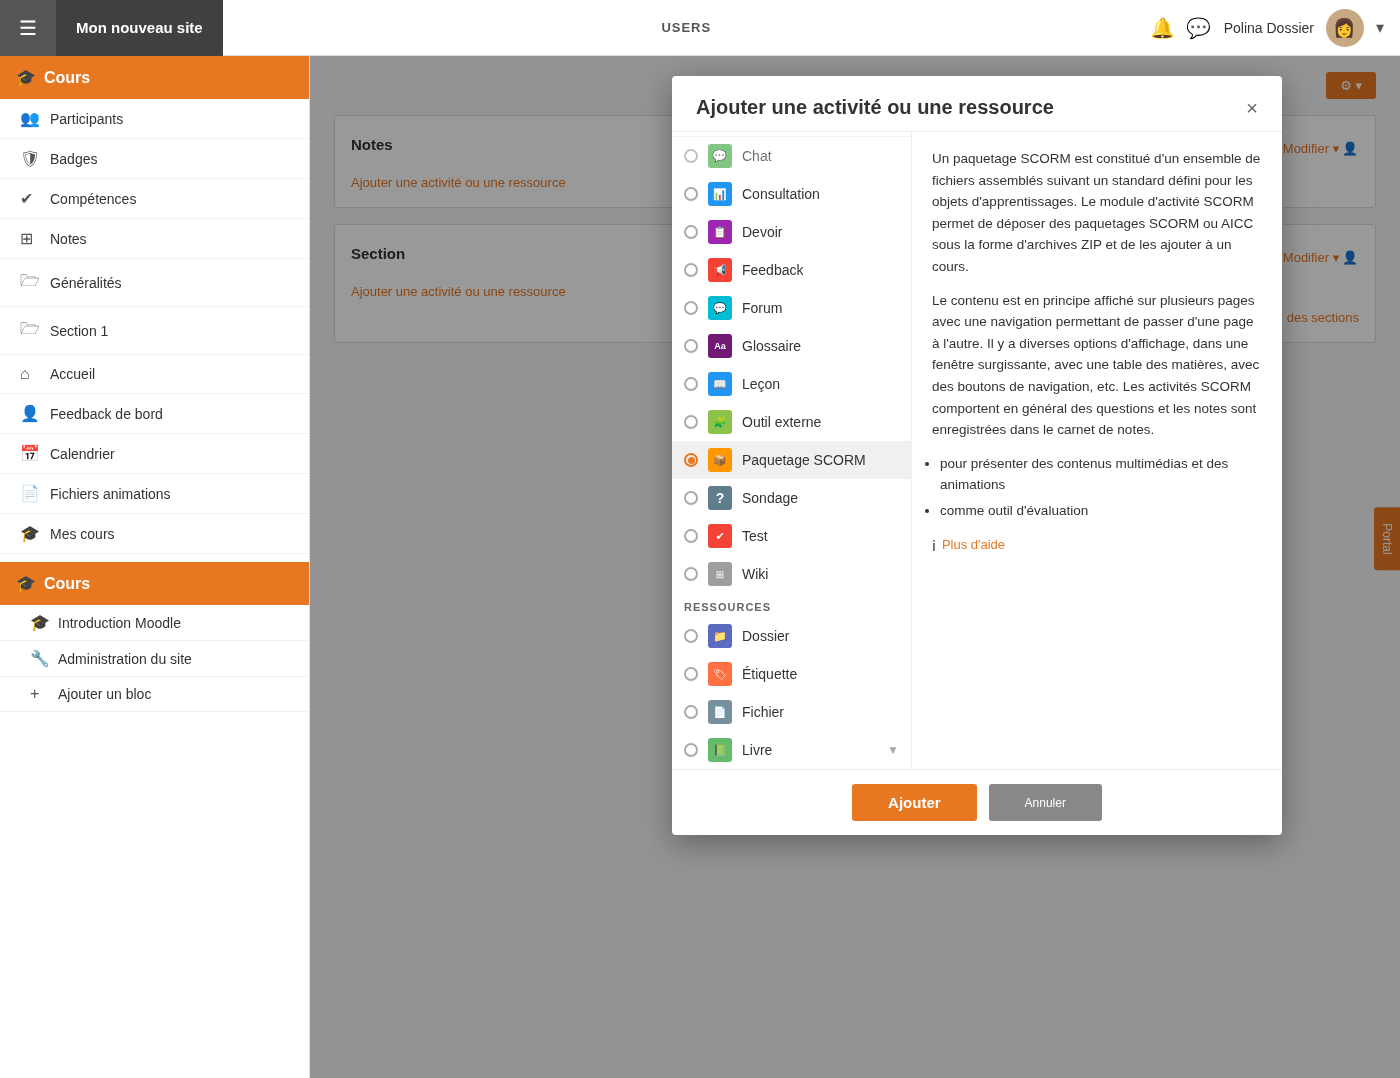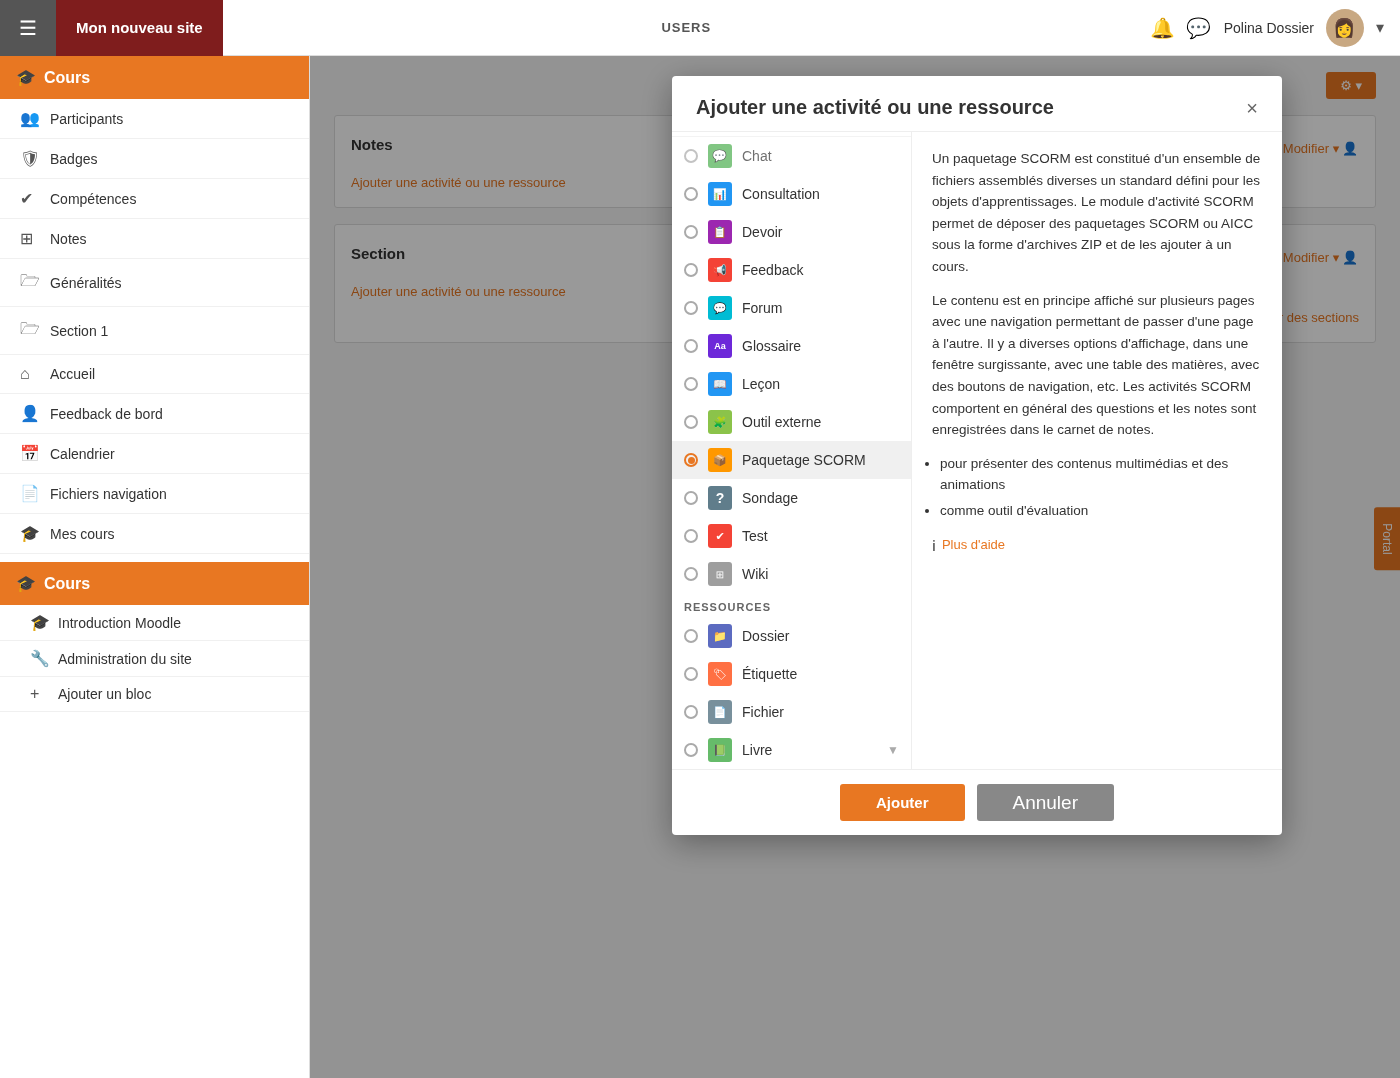--- a/index.html
+++ b/index.html
@@ -19,21 +19,21 @@
       width: 56px;
       height: 56px;
       background: #555;
       display: flex;
       align-items: center;
       justify-content: center;
       cursor: pointer;
     }
     .topbar-menu span { color: #fff; font-size: 20px; }
     .topbar-sitename {
-      background: #7f1d1d;
+      background: #404040;
       color: #fff;
       padding: 8px 20px;
       font-size: 15px;
       font-weight: bold;
       margin-left: 0;
       height: 56px;
       display: flex;
       align-items: center;
     }
     .topbar-center {
@@ -260,32 +260,32 @@
       font-size: 15px;
       border-radius: 3px;
       cursor: pointer;
       font-weight: bold;
     }
     .btn-secondary {
       background: #888;
       color: #fff;
       border: none;
       padding: 4px 36px;
-      font-size: 19px;
+      font-size: 12px;
       border-radius: 3px;
       cursor: pointer;
     }
 
     
     .icon-chat { background: #4caf50; }
     .icon-consultation { background: #2196f3; }
     .icon-devoir { background: #9c27b0; }
     .icon-feedback { background: #f44336; }
     .icon-forum { background: #00bcd4; }
-    .icon-glossaire { background: #6d28d9; }
+    .icon-glossaire { background: #701a75; }
     .icon-lecon { background: #2196f3; }
     .icon-outil { background: #8bc34a; }
     .icon-paquetage { background: #ff9800; }
     .icon-sondage { background: #607d8b; }
     .icon-test { background: #f44336; }
     .icon-wiki { background: #9e9e9e; }
     .icon-dossier { background: #5c6bc0; }
     .icon-etiquette { background: #ff7043; }
     .icon-fichier { background: #78909c; }
     .icon-livre { background: #66bb6a; }
@@ -427,21 +427,21 @@
     <div class="sidebar-item">
       <span class="sidebar-icon">👤</span>
       <span>Feedback de bord</span>
     </div>
     <div class="sidebar-item">
       <span class="sidebar-icon">📅</span>
       <span>Calendrier</span>
     </div>
     <div class="sidebar-item">
       <span class="sidebar-icon">📄</span>
-      <span>Fichiers navigation</span>
+      <span>Fichiers animations</span>
     </div>
     <div class="sidebar-item">
       <span class="sidebar-icon">🎓</span>
       <span>Mes cours</span>
     </div>
 
     <div class="sidebar-subsection-header">
       <span>🎓</span>
       <span>Cours</span>
     </div>
@@ -614,21 +614,21 @@
           <div class="modal-list-item">
             <div class="modal-radio"></div>
             <div class="act-icon icon-livre" style="font-size:11px;">📗</div>
             <span>Livre</span>
             <span style="margin-left:auto;color:#aaa;font-size:12px;">▼</span>
           </div>
 
         </div>
 
         <div class="modal-description">
-          <p>Un paquetage SCORM est constitué d'un ensemble de fichiers assemblés diverses un standard défini pour les objets d'apprentissages. Le module d'activité SCORM permet de déposer des paquetages SCORM ou AICC sous la forme d'archives ZIP et de les ajouter à un cours.</p>
+          <p>Un paquetage SCORM est constitué d'un ensemble de fichiers assemblés suivant un standard défini pour les objets d'apprentissages. Le module d'activité SCORM permet de déposer des paquetages SCORM ou AICC sous la forme d'archives ZIP et de les ajouter à un cours.</p>
           <p>Le contenu est en principe affiché sur plusieurs pages avec une navigation permettant de passer d'une page à l'autre. Il y a diverses options d'affichage, dans une fenêtre surgissante, avec une table des matières, avec des boutons de navigation, etc. Les activités SCORM comportent en général des questions et les notes sont enregistrées dans le carnet de notes.</p>
           <ul>
             <li>pour présenter des contenus multimédias et des animations</li>
             <li>comme outil d'évaluation</li>
           </ul>
           <div style="display:flex;align-items:center;gap:6px;margin-top:8px;">
             <span style="color:#333;font-size:15px;">ℹ</span>
             <a class="help-link">Plus d'aide</a>
           </div>
         </div>

